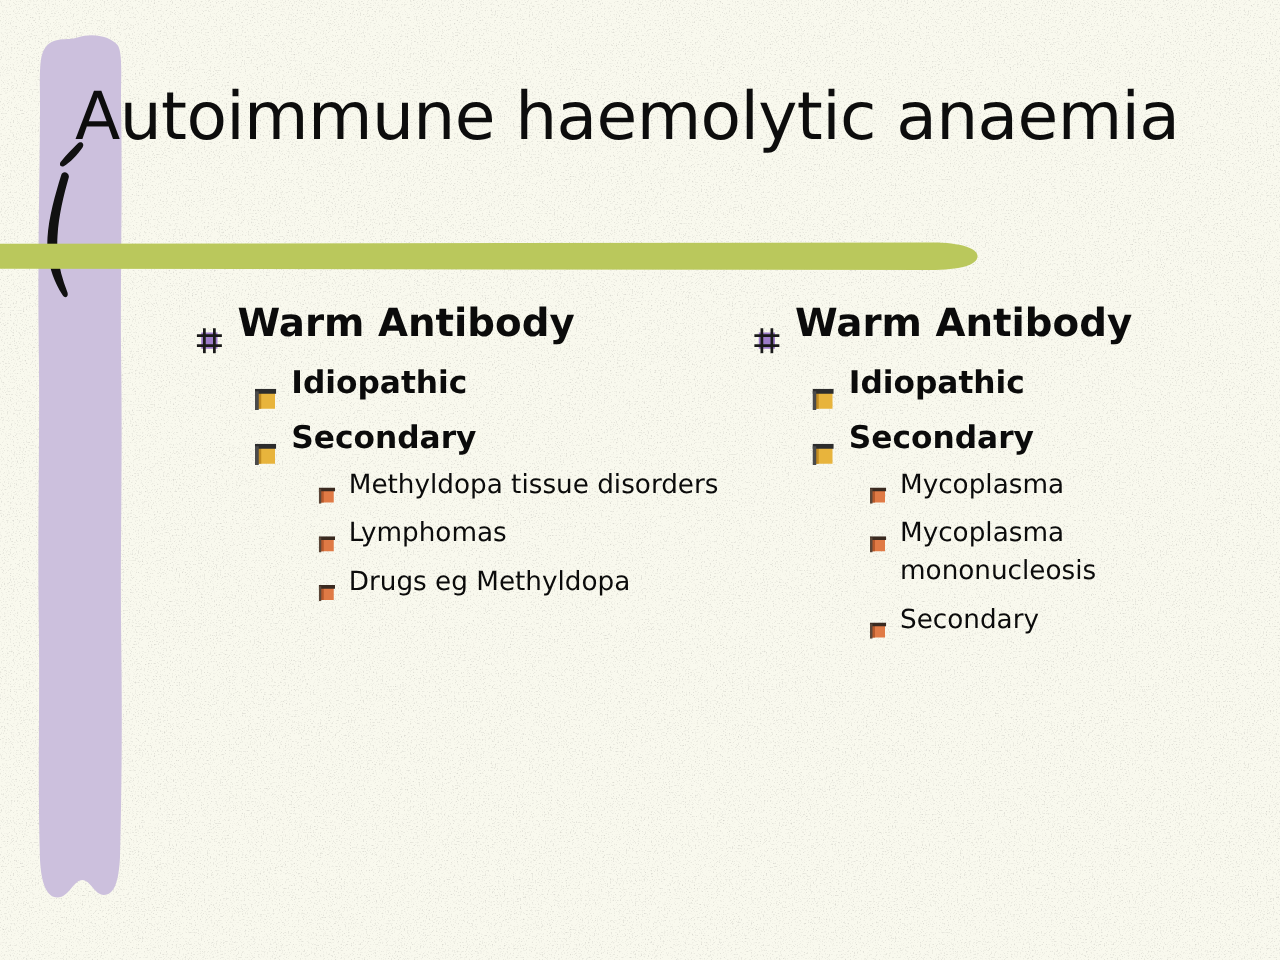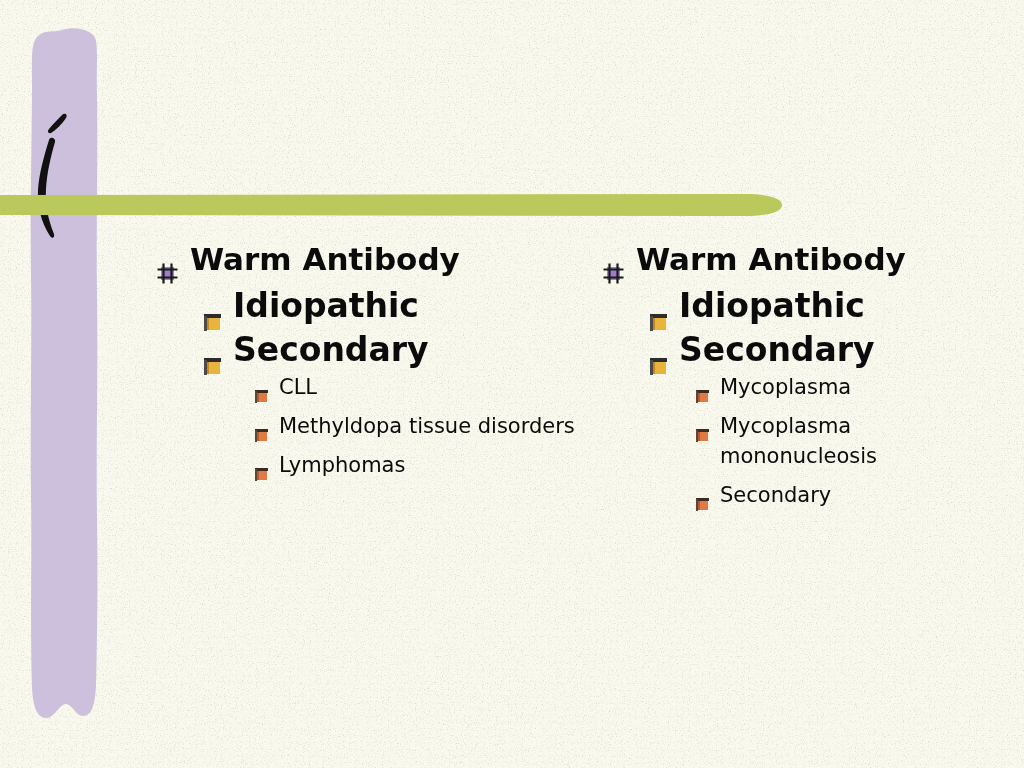--- a/index.html
+++ b/index.html
@@ -107,21 +107,21 @@
     padding-left: 35px;
     font-size: 31px;
     line-height: 46px;
     font-weight: bold;
     margin-bottom: 2px;
   }
   
   li.l2 {
     padding-left: 29px;
     margin-left: 49px;
-    font-size: 33px;
+    font-size: 25px;
     line-height: 44px;
     font-weight: bold;
   }
   
   li.l3 {
     padding-left: 24px;
     margin-left: 100px;
     font-size: 21px;
     line-height: 30px;
     font-weight: normal;
@@ -191,20 +191,21 @@
     <path d="M40,3 C36,7 31,12 27,17 C25,19 26,22 29,21 C34,18 40,12 44,6 C46,3 43,0 40,3 Z" fill="#111111"></path>
     <path d="M27,28 C22,44 17,62 16,78 C15,94 19,110 28,124
              C30,127 33,126 32,122 C26,107 23,92 24,77
              C25,60 29,44 33,30 C34,26 28,24 27,28 Z" fill="#111111"></path>
   </svg>
 
   <svg class="green-rule" width="790" height="26" viewBox="0 0 790 26" preserveAspectRatio="none" aria-hidden="true">
     <path d="M0,3 L745,2 C770,2 782,7 782,13 C782,20 768,24 744,24 L0,23 Z" fill="#bac85c"></path>
   </svg>
 
+  <div class="slide-title">Autoimmune haemolytic anaemia</div>
 
   <div class="columns">
 
     <div class="column left">
       <ul class="lvl">
 
         <li class="item l1">
           <span class="bullet b1">
             <svg width="21" height="21" viewBox="0 0 21 21" aria-hidden="true">
               <rect x="4" y="4" width="13" height="13" fill="#9d7dc9"></rect>
@@ -231,31 +232,20 @@
             <svg width="17" height="17" viewBox="0 0 17 17" aria-hidden="true">
               <rect x="1" y="3" width="15" height="13" fill="#e8b43c"></rect>
               <rect x="1" y="3" width="4" height="13" fill="#c08a20"></rect>
               <rect x="0" y="0" width="17" height="4" fill="#2c2c2c"></rect>
               <rect x="0" y="2" width="3" height="15" fill="#4a4a4a"></rect>
             </svg>
           </span>
           <span class="btxt">Secondary</span>
         </li>
 
-        <li class="item l3">
-          <span class="bullet b3">
-            <svg width="13" height="13" viewBox="0 0 13 13" aria-hidden="true">
-              <rect x="1" y="2" width="11" height="10" fill="#e07a45"></rect>
-              <rect x="1" y="2" width="3" height="10" fill="#b65a2c"></rect>
-              <rect x="0" y="0" width="13" height="3" fill="#3a2a20"></rect>
-              <rect x="0" y="1" width="2" height="12" fill="#5a4638"></rect>
-            </svg>
-          </span>
-          <span class="btxt">CLL</span>
-        </li>
 
         <li class="item l3">
           <span class="bullet b3">
             <svg width="13" height="13" viewBox="0 0 13 13" aria-hidden="true">
               <rect x="1" y="2" width="11" height="10" fill="#e07a45"></rect>
               <rect x="1" y="2" width="3" height="10" fill="#b65a2c"></rect>
               <rect x="0" y="0" width="13" height="3" fill="#3a2a20"></rect>
               <rect x="0" y="1" width="2" height="12" fill="#5a4638"></rect>
             </svg>
           </span>
@@ -267,20 +257,31 @@
             <svg width="13" height="13" viewBox="0 0 13 13" aria-hidden="true">
               <rect x="1" y="2" width="11" height="10" fill="#e07a45"></rect>
               <rect x="1" y="2" width="3" height="10" fill="#b65a2c"></rect>
               <rect x="0" y="0" width="13" height="3" fill="#3a2a20"></rect>
               <rect x="0" y="1" width="2" height="12" fill="#5a4638"></rect>
             </svg>
           </span>
           <span class="btxt">Lymphomas</span>
         </li>
 
+        <li class="item l3">
+          <span class="bullet b3">
+            <svg width="13" height="13" viewBox="0 0 13 13" aria-hidden="true">
+              <rect x="1" y="2" width="11" height="10" fill="#e07a45"></rect>
+              <rect x="1" y="2" width="3" height="10" fill="#b65a2c"></rect>
+              <rect x="0" y="0" width="13" height="3" fill="#3a2a20"></rect>
+              <rect x="0" y="1" width="2" height="12" fill="#5a4638"></rect>
+            </svg>
+          </span>
+          <span class="btxt">Drugs eg Methyldopa</span>
+        </li>
 
       </ul>
     </div>
 
     <div class="column right">
       <ul class="lvl">
 
         <li class="item l1">
           <span class="bullet b1">
             <svg width="21" height="21" viewBox="0 0 21 21" aria-hidden="true">

